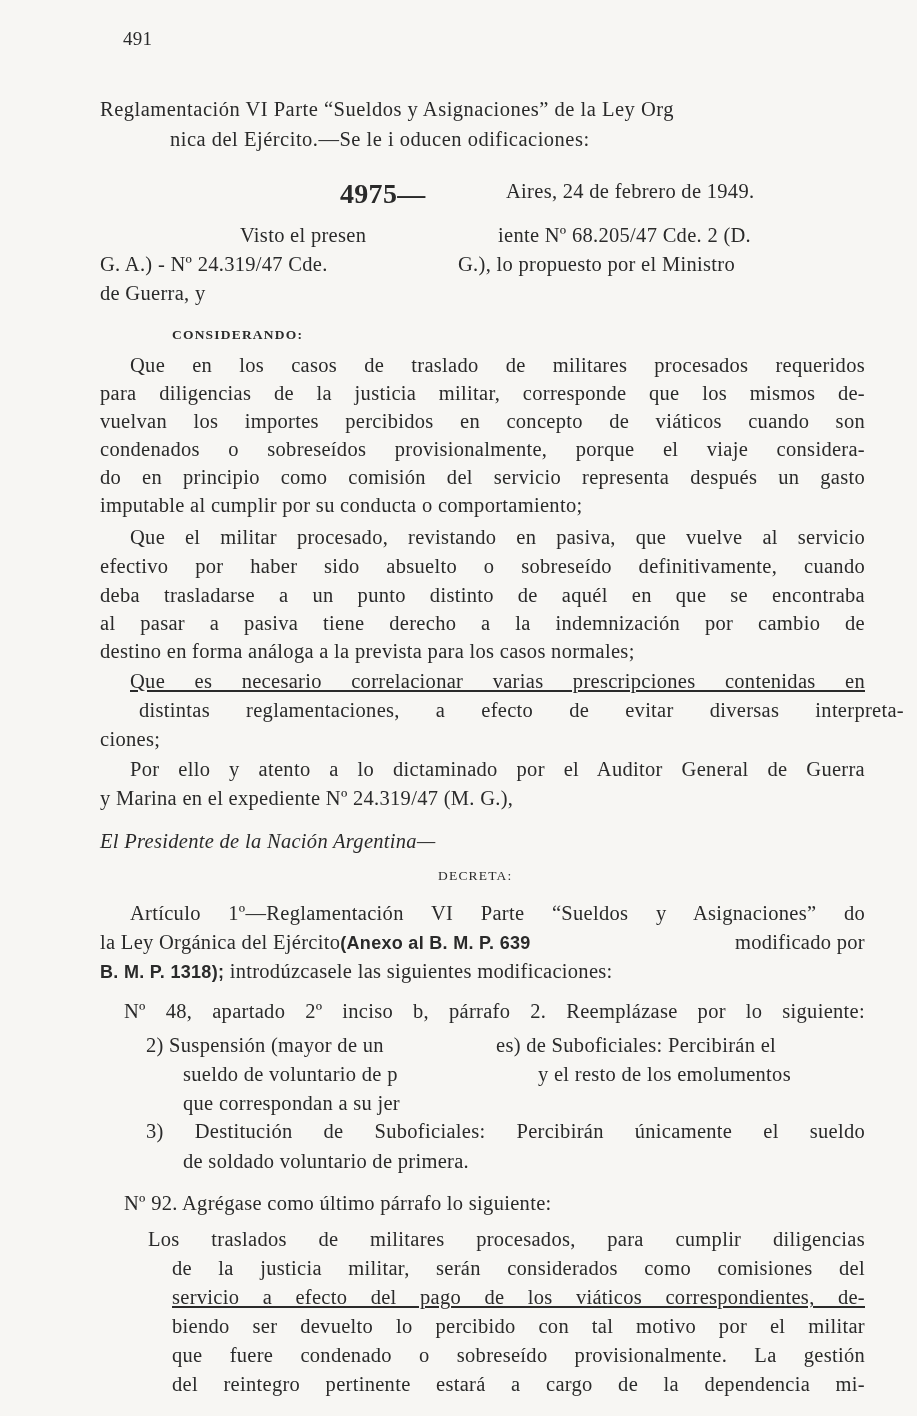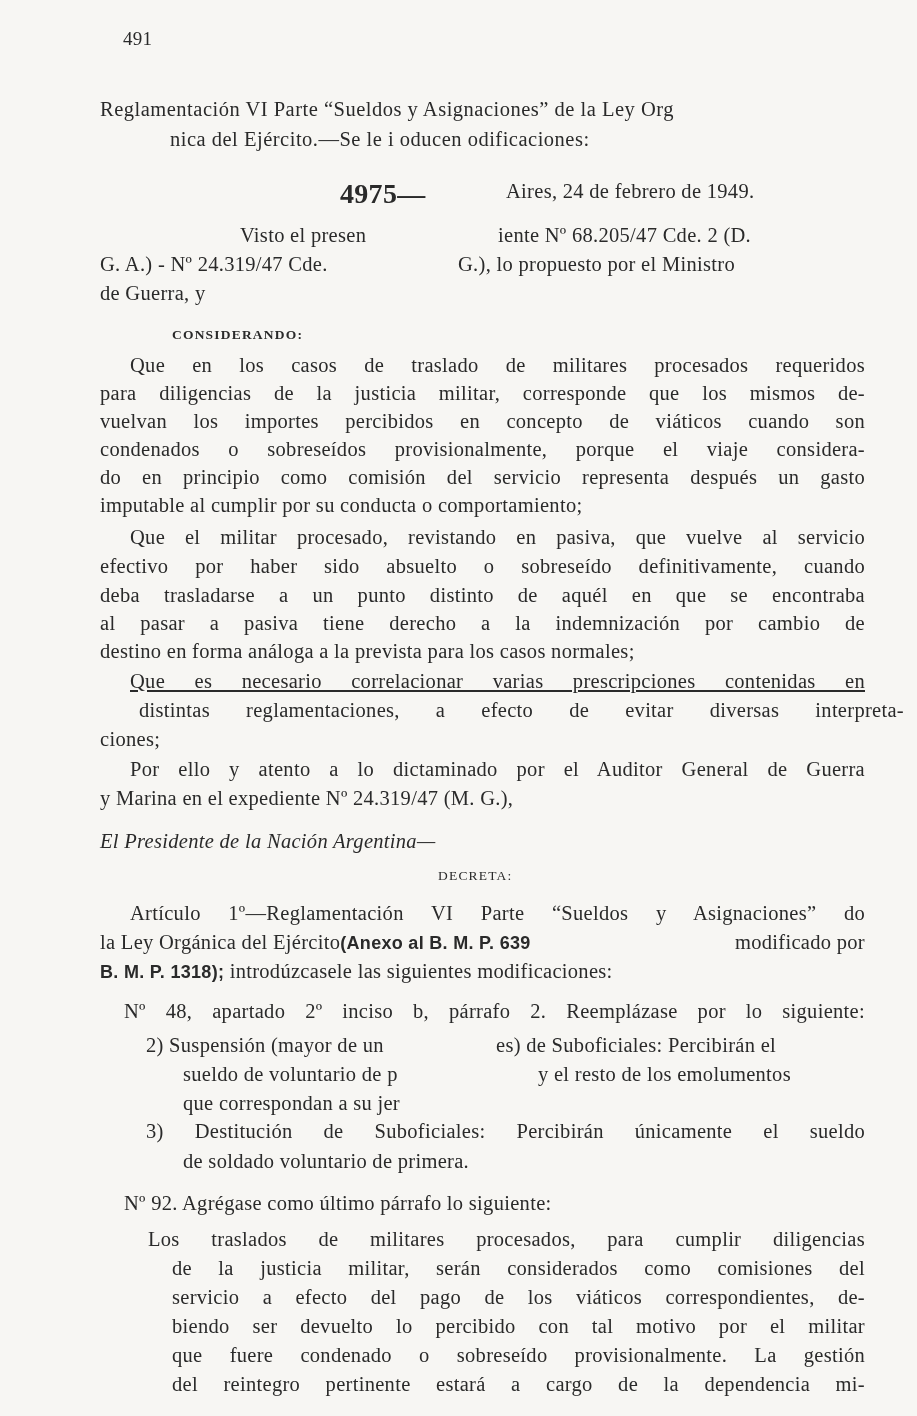--- a/index.html
+++ b/index.html
@@ -91,18 +91,18 @@
   <div class="line" style="left:496px; top:1034px;">es) de Suboficiales: Percibirán el</div>
   <div class="line" style="left:183px; top:1063px;">sueldo de voluntario de p</div>
   <div class="line" style="left:538px; top:1063px;">y el resto de los emolumentos</div>
   <div class="line" style="left:183px; top:1092px;">que correspondan a su jer</div>
   <div class="line justify" style="left:146px; top:1120px; width:719px;">3) Destitución de Suboficiales: Percibirán únicamente el sueldo</div>
   <div class="line" style="left:183px; top:1150px;">de soldado voluntario de primera.</div>
 
   <div class="line" style="left:124px; top:1192px;">Nº 92. Agrégase como último párrafo lo siguiente:</div>
   <div class="line justify" style="left:148px; top:1228px; width:717px;">Los traslados de militares procesados, para cumplir diligencias</div>
   <div class="line justify" style="left:172px; top:1257px; width:693px;">de la justicia militar, serán considerados como comisiones del</div>
-  <div class="line justify" style="left:172px; top:1286px; width:693px;">servicio a efecto del pago de los viáticos correspondientes, de-</div>
+  <div class="line justify" style="left:172px; top:1286px; width:693px;text-decoration:underline;">servicio a efecto del pago de los viáticos correspondientes, de-</div>
   <div class="line justify" style="left:172px; top:1315px; width:693px;">biendo ser devuelto lo percibido con tal motivo por el militar</div>
   <div class="line justify" style="left:172px; top:1344px; width:693px;">que fuere condenado o sobreseído provisionalmente. La gestión</div>
   <div class="line justify" style="left:172px; top:1373px; width:693px;">del reintegro pertinente estará a cargo de la dependencia mi-</div>
 
 </div>
 
 </body></html>

